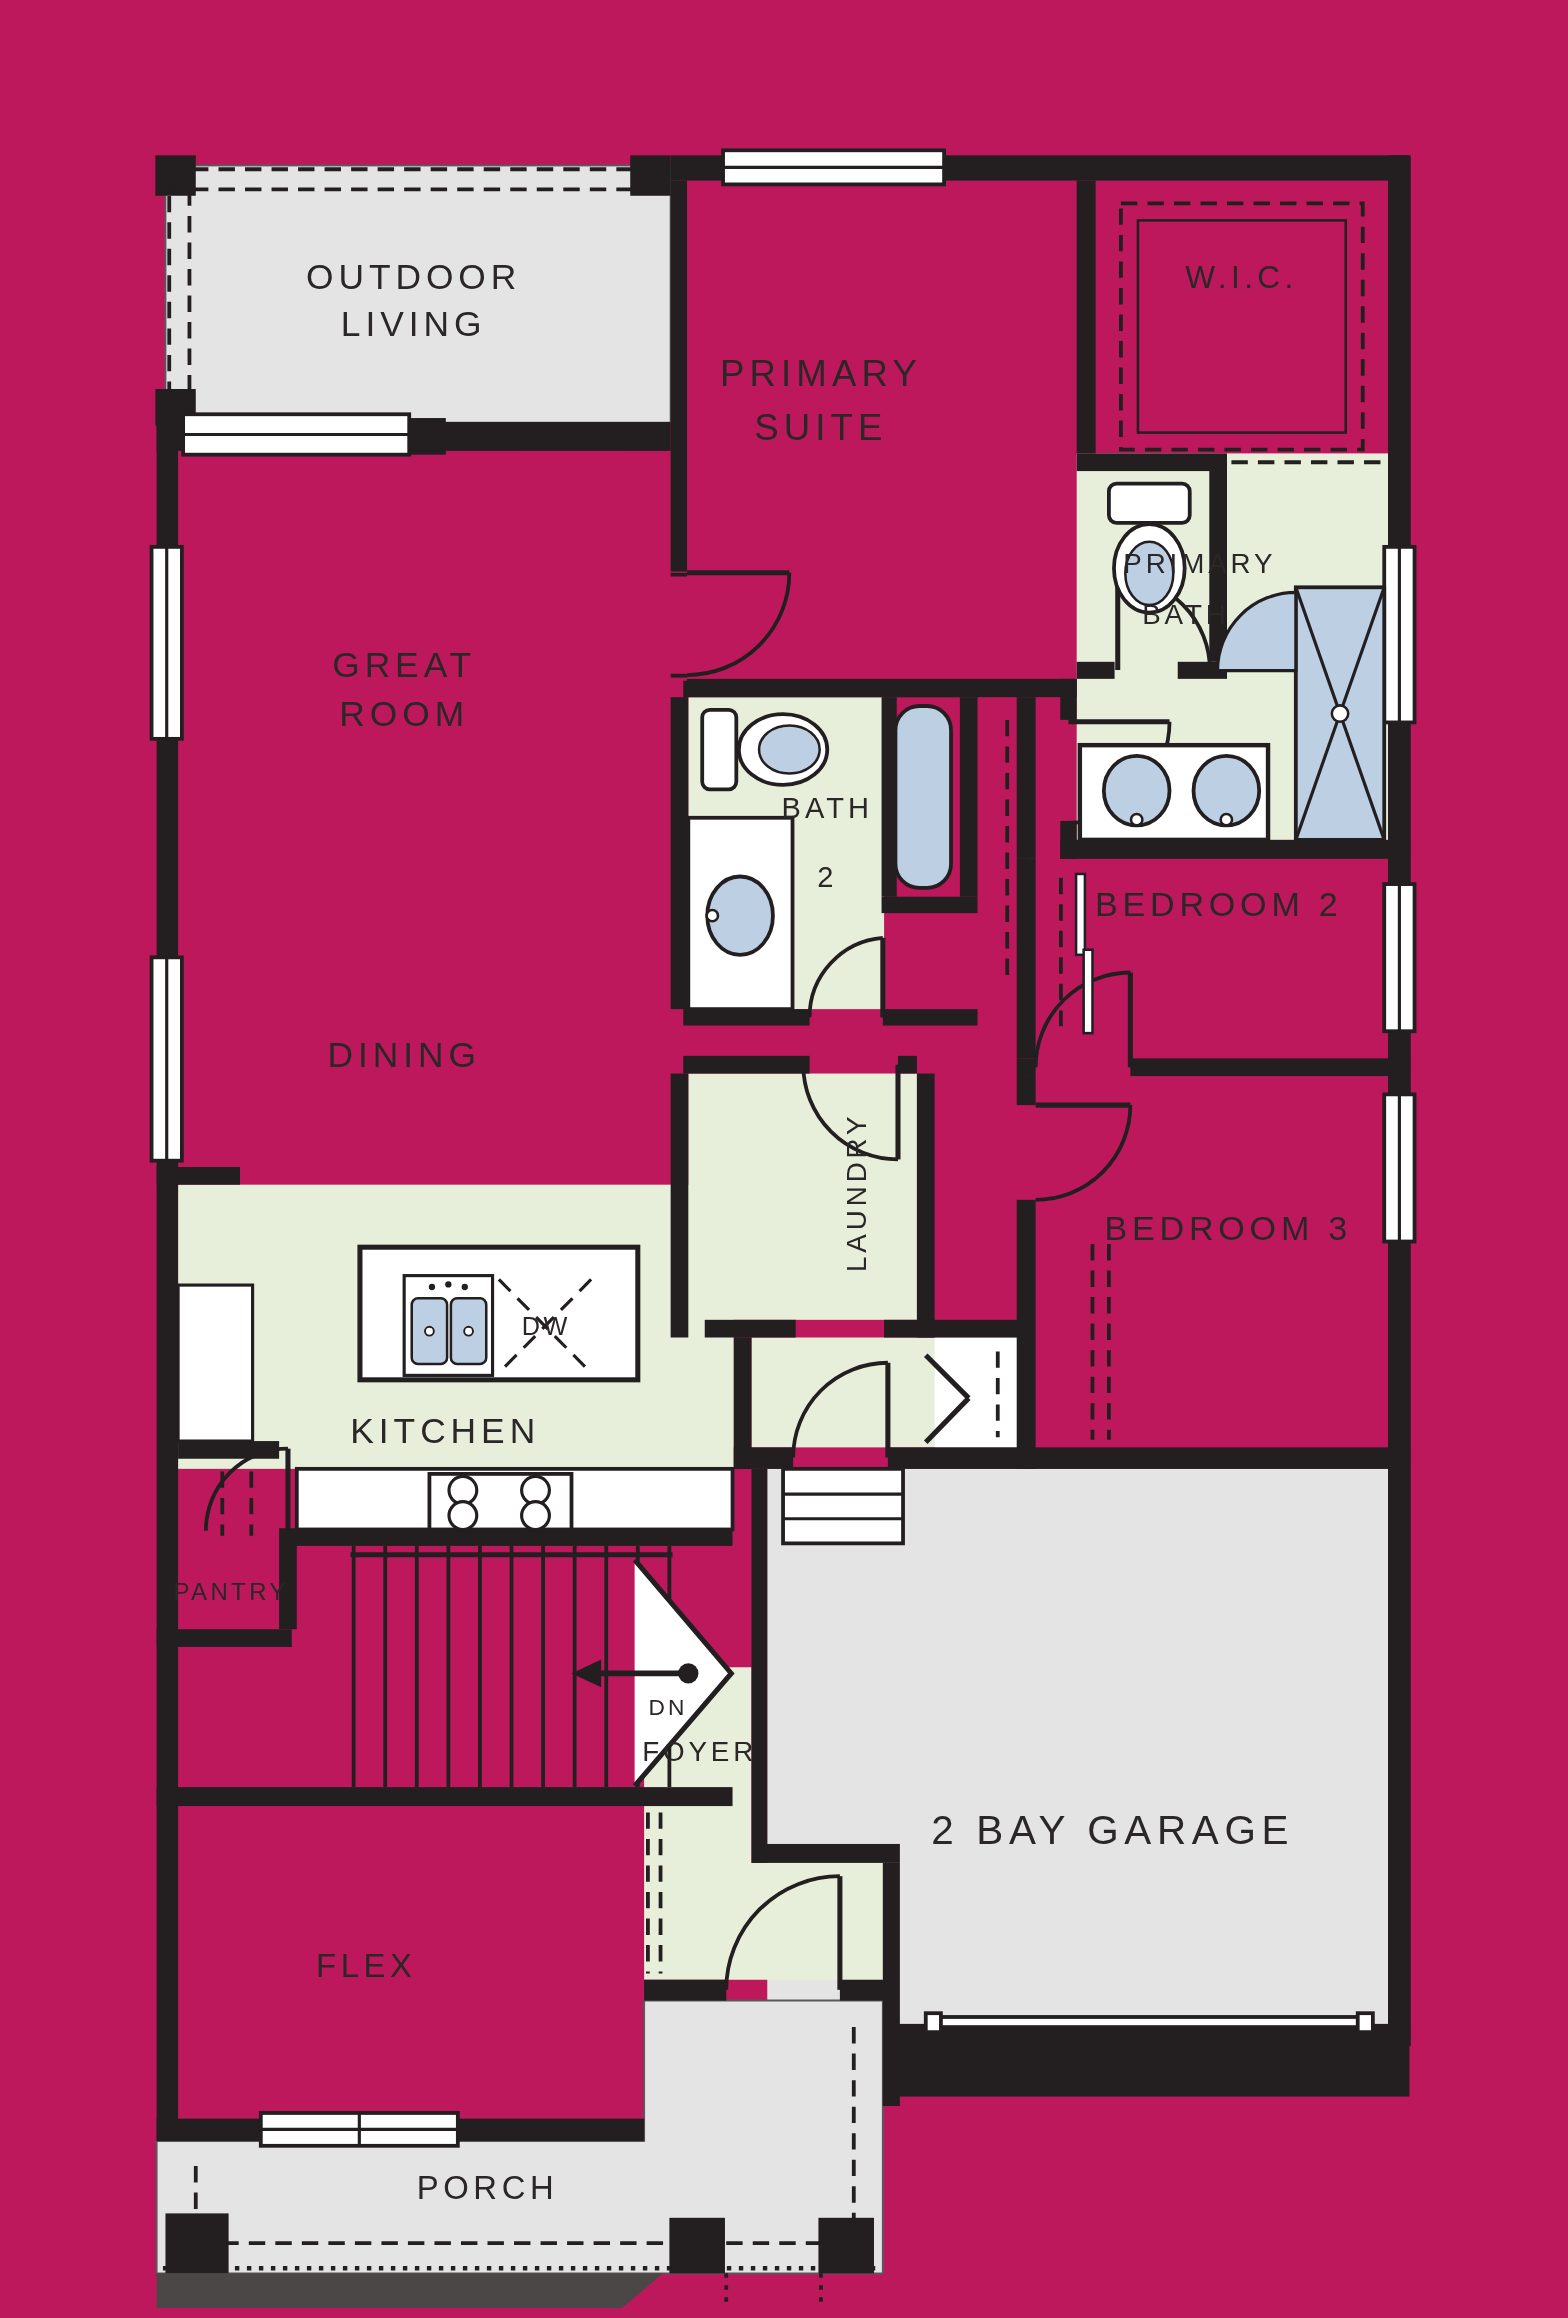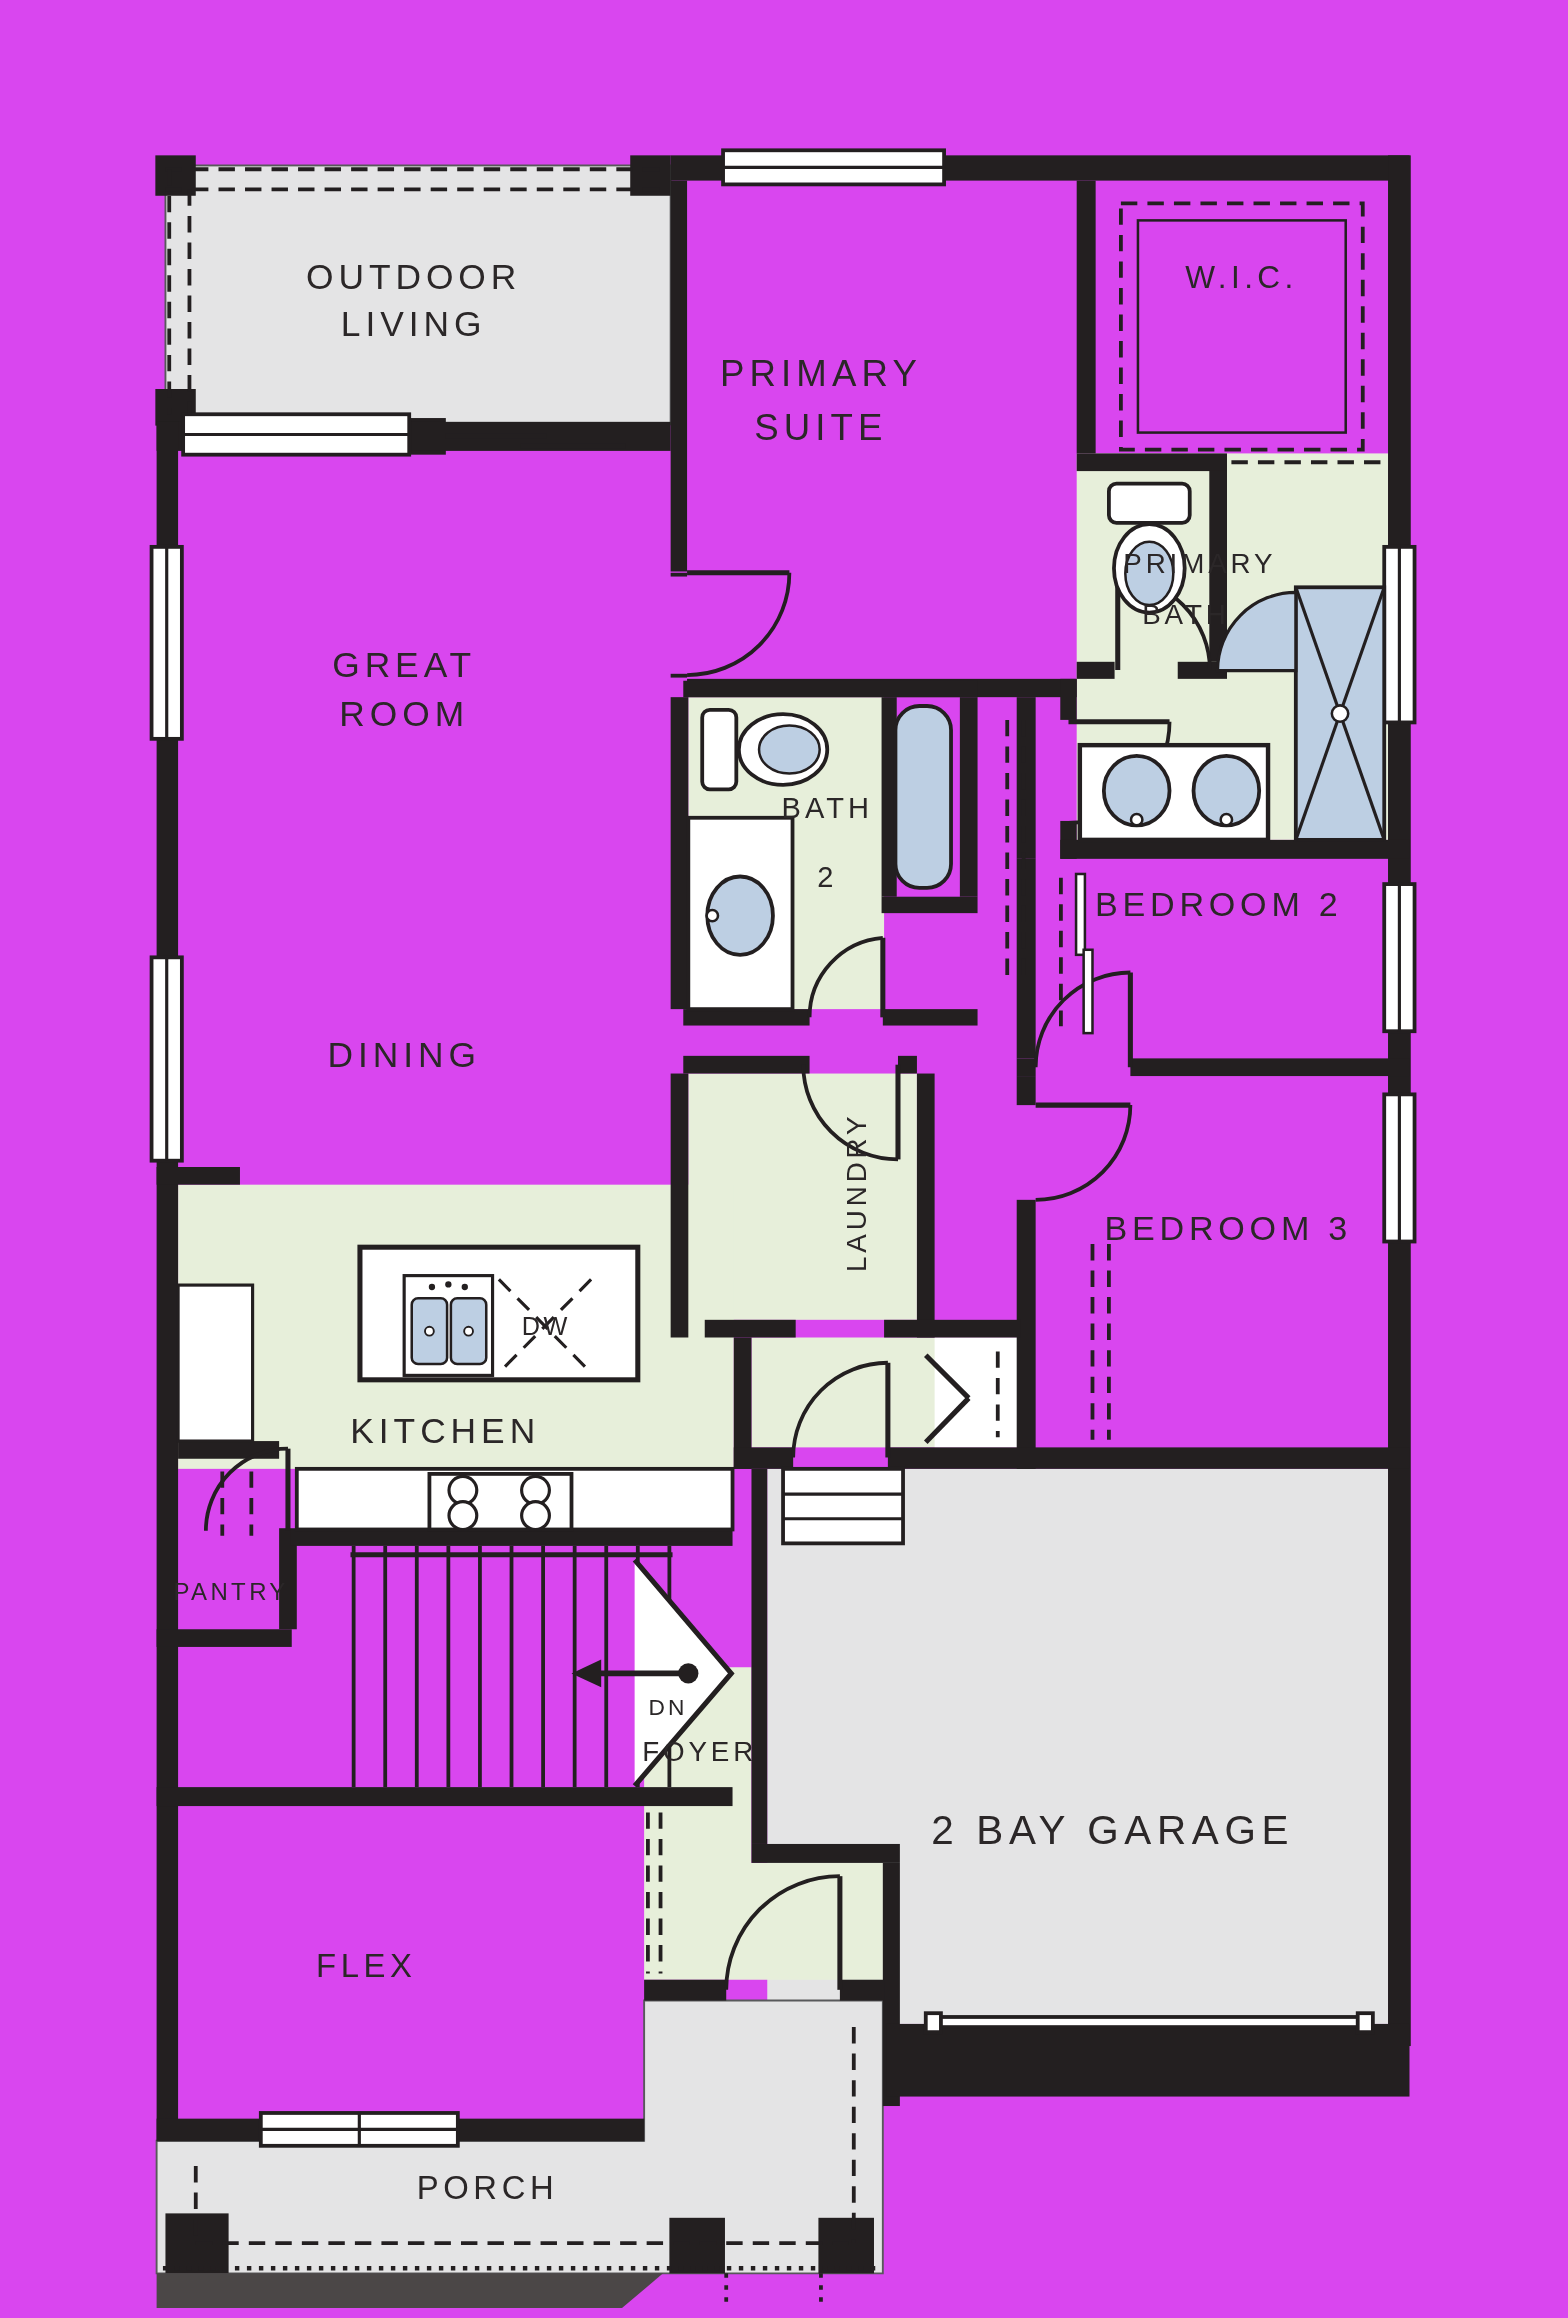--- a/index.html
+++ b/index.html
@@ -1,16 +1,16 @@
 <!DOCTYPE html>
 <html style="font-size:10px"><head>
 <meta charset="utf-8">
 <style>
   html,body{margin:0;padding:0;background:#ffffff;}
-  .sheet{width:100vw;background:#d946ef;}
+  .sheet{width:100vw;background:#be185d;}
   svg{display:block;width:100%;height:auto;}
   .room-label{font-family:"Liberation Sans",sans-serif;fill:#2b2728;letter-spacing:.14em;text-anchor:middle;}
   .fs64{font-size:64px}.fs58{font-size:58px}.fs56{font-size:56px}.fs54{font-size:54px}
   .fs52{font-size:52px}.fs50{font-size:50px}.fs46{font-size:46px}.fs44{font-size:44px}
   .fs40{font-size:40px}.fs38{font-size:38px}.fs36{font-size:36px}
   .wall{fill:#231f20;}
   .thin{stroke:#231f20;fill:none;}
   .win{fill:#ffffff;stroke:#231f20;stroke-width:6;}
   .fix{fill:#ffffff;stroke:#231f20;}
   .blue{fill:#bdcfe3;stroke:#231f20;}

